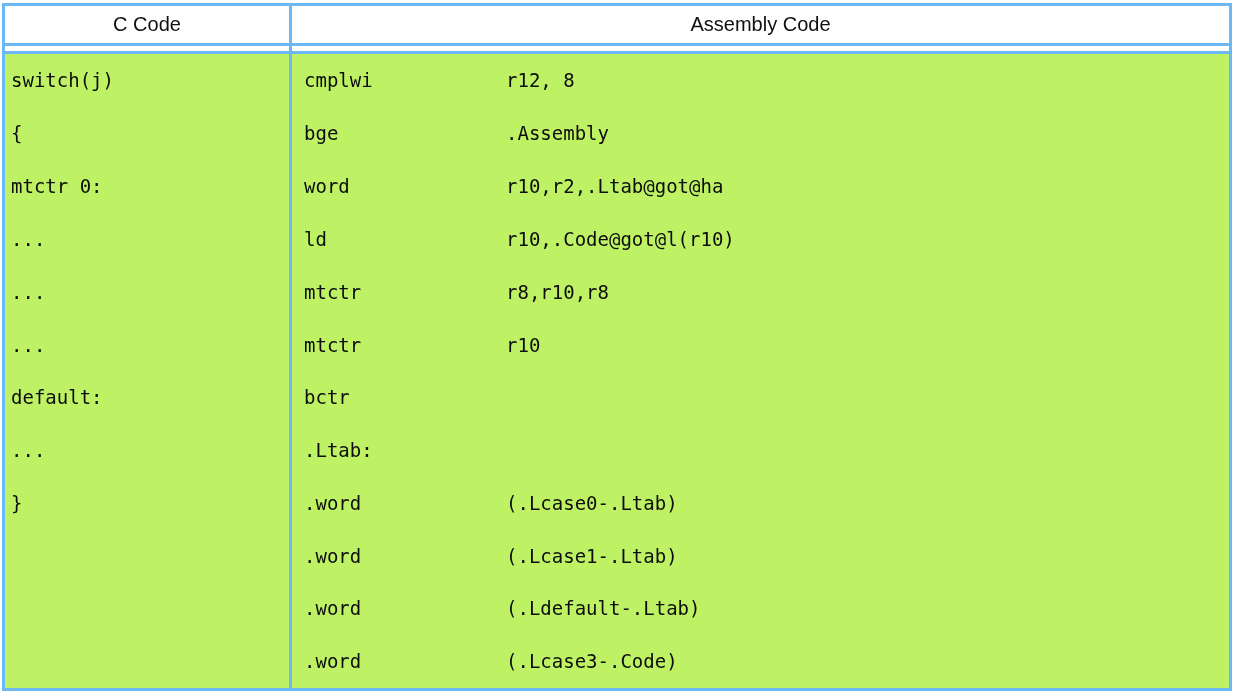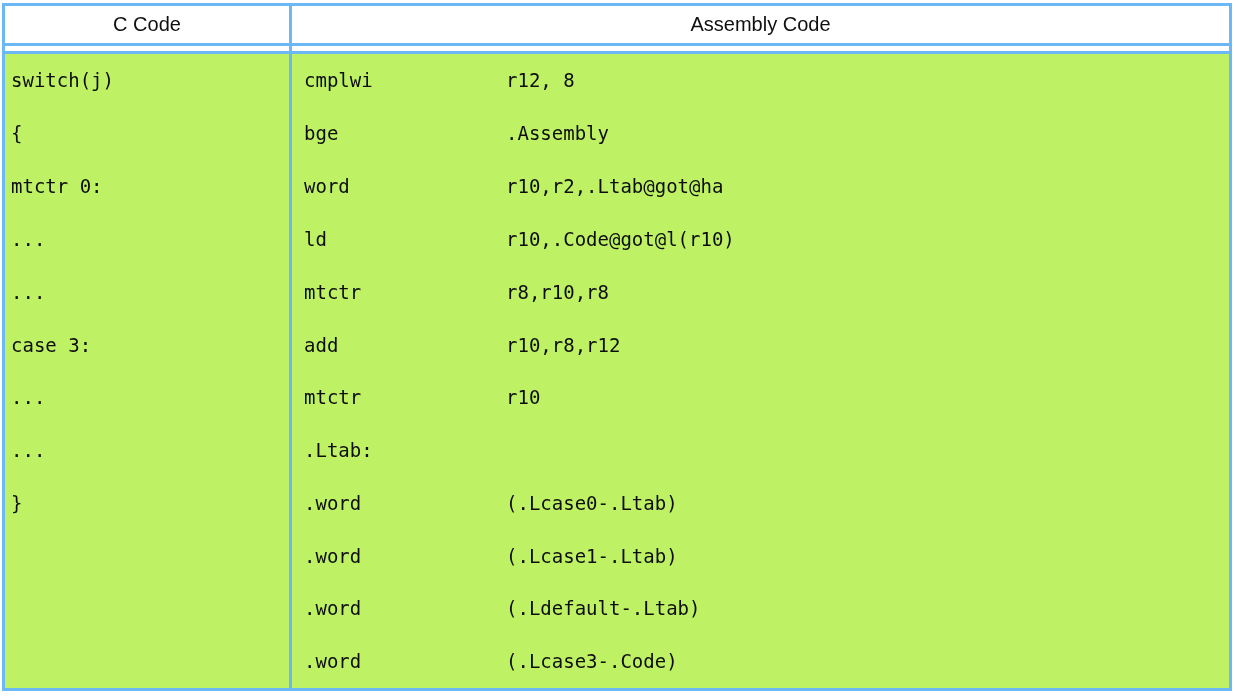--- a/index.html
+++ b/index.html
@@ -162,42 +162,42 @@
         <td>
           <div class="mono c-cell">...</div>
         </td>
         <td class="last-td">
           <div class="mono asm-cell">
             <span class="asm-op">mtctr</span><span class="asm-arg">r8,r10,r8</span>
           </div>
         </td>
       </tr>
 
-      <tr>
-        <td>
-          <div class="mono c-cell">case 3:</div>
-        </td>
-        <td class="last-td">
-          <div class="mono asm-cell">
-            <span class="asm-op">add</span><span class="asm-arg">r10,r8,r12</span>
-          </div>
-        </td>
-      </tr>
 
       <tr>
         <td>
           <div class="mono c-cell">...</div>
         </td>
         <td class="last-td">
           <div class="mono asm-cell">
             <span class="asm-op">mtctr</span><span class="asm-arg">r10</span>
           </div>
         </td>
       </tr>
 
+      <tr>
+        <td>
+          <div class="mono c-cell">default:</div>
+        </td>
+        <td class="last-td">
+          <div class="mono asm-cell">
+            <span class="asm-op">bctr</span><span class="asm-arg"></span>
+          </div>
+        </td>
+      </tr>
 
       <tr>
         <td>
           <div class="mono c-cell">...</div>
         </td>
         <td class="last-td">
           <div class="mono asm-cell">
             <span class="asm-op">.Ltab:</span><span class="asm-arg"></span>
           </div>
         </td>

